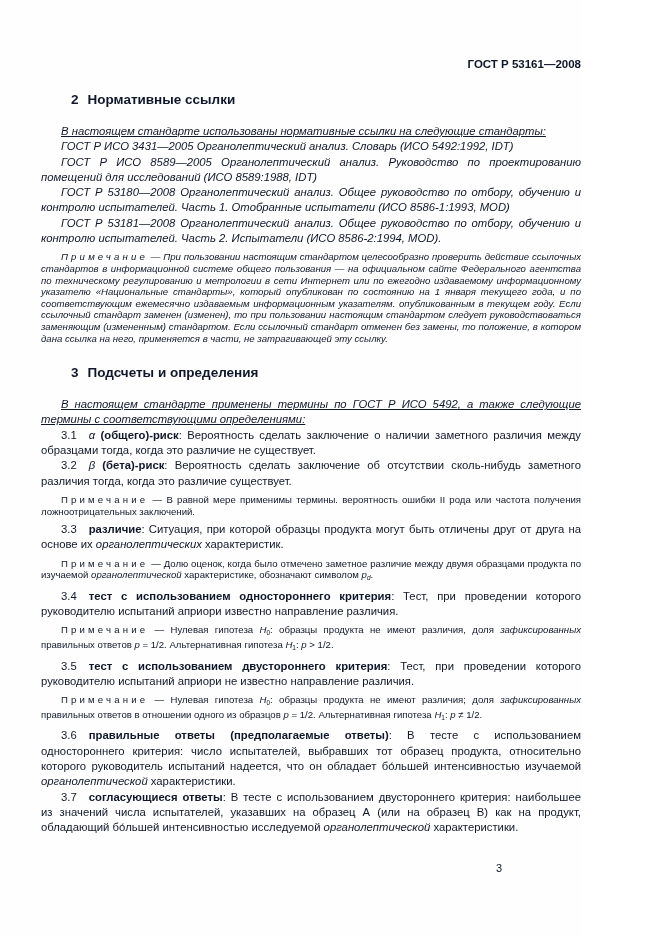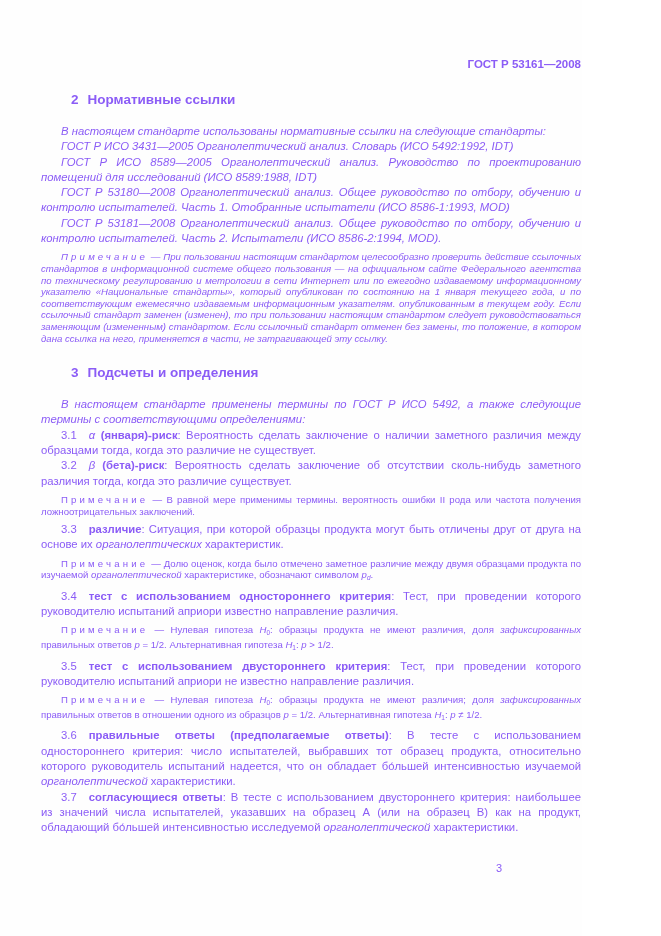--- a/index.html
+++ b/index.html
@@ -1,21 +1,21 @@
 <!DOCTYPE html>
 <html lang="ru"><head>
 <meta charset="utf-8">
 <style>
   html,body{margin:0;padding:0;background:#ffffff;}
   .page{
     position:relative;
     width:582px;height:936px;
     background:#fefefe;
     font-family:"Liberation Sans",sans-serif;
-    color:#8b5cf6;
+    color:#0f172a;
     overflow:hidden;
   }
   .content{
     position:absolute;
     left:41px;top:0;
     width:540px;
   }
   .doc-header{
     margin-top:57px;
     text-align:right;
@@ -31,21 +31,21 @@
     padding-left:30px;
   }
   h2 .hnum{margin-right:9px;}
   p{margin:0;}
   .body{
     font-size:11.3px;
     line-height:15.3px;
     text-align:justify;
     text-indent:20px;
   }
-  .intro{margin-top:16px;}
+  .intro{margin-top:16px;text-decoration:underline;}
   .note{
     font-size:9.6px;
     line-height:11.6px;
     text-align:justify;
     text-indent:20px;
     margin:5px 0;
   }
   .i{font-style:italic;}
   .b{font-weight:bold;}
   .sub{font-size:0.68em;vertical-align:-2px;}
@@ -72,21 +72,21 @@
     <p class="body i">ГОСТ Р ИСО 8589—2005 Органолептический анализ. Руководство по проектированию помещений для исследований (ИСО 8589:1988, IDT)</p>
     <p class="body i">ГОСТ Р 53180—2008 Органолептический анализ. Общее руководство по отбору, обучению и контролю испытателей. Часть 1. Отобранные испытатели (ИСО 8586-1:1993, MOD)</p>
     <p class="body i">ГОСТ Р 53181—2008 Органолептический анализ. Общее руководство по отбору, обучению и контролю испытателей. Часть 2. Испытатели (ИСО 8586-2:1994, MOD).</p>
 
     <p class="note i"><span class="sp">Примечание</span><span> — При пользовании настоящим стандартом целесообразно проверить действие ссылочных стандартов в информационной системе общего пользования — на официальном сайте Федерального агентства по техническому регулированию и метрологии в сети Интернет или по ежегодно издаваемому информационному указателю «Национальные стандарты», который опубликован по состоянию на 1 января текущего года, и по соответствующим ежемесячно издаваемым информационным указателям. опубликованным в текущем году. Если ссылочный стандарт заменен (изменен), то при пользовании настоящим стандартом следует руководствоваться заменяющим (измененным) стандартом. Если ссылочный стандарт отменен без замены, то положение, в котором дана ссылка на него, применяется в части, не затрагивающей эту ссылку.</span></p>
 
     <h2><span class="hnum">3</span><span>Подсчеты и определения</span></h2>
 
     <p class="body i intro">В настоящем стандарте применены термины по ГОСТ Р ИСО 5492, а также следующие термины с соответствующими определениями:</p>
 
-    <p class="body"><span class="n">3.1</span><span class="i">α </span><span class="b">(января)-риск</span><span>: Вероятность сделать заключение о наличии заметного различия между образцами тогда, когда это различие не существует.</span></p>
+    <p class="body"><span class="n">3.1</span><span class="i">α </span><span class="b">(общего)-риск</span><span>: Вероятность сделать заключение о наличии заметного различия между образцами тогда, когда это различие не существует.</span></p>
     <p class="body"><span class="n">3.2</span><span class="i">β </span><span class="b">(бета)-риск</span><span>: Вероятность сделать заключение об отсутствии сколь-нибудь заметного различия тогда, когда это различие существует.</span></p>
     <p class="note"><span class="sp">Примечание</span><span> — В равной мере применимы термины. вероятность ошибки II рода или частота получения ложноотрицательных заключений.</span></p>
     <p class="body"><span class="n">3.3</span><span class="b">различие</span><span>: Ситуация, при которой образцы продукта могут быть отличены друг от друга на основе их </span><span class="i">органолептических</span><span> характеристик.</span></p>
     <p class="note"><span class="sp">Примечание</span><span> — Долю оценок, когда было отмечено заметное различие между двумя образцами продукта по изучаемой </span><span class="i">органолептической</span><span> характеристике, обозначают символом </span><span class="i">p</span><span class="i sub">d</span><span>.</span></p>
     <p class="body"><span class="n">3.4</span><span class="b">тест с использованием одностороннего критерия</span><span>: Тест, при проведении которого руководителю испытаний априори известно направление различия.</span></p>
     <p class="note"><span class="sp">Примечание</span><span> — Нулевая гипотеза </span><span class="i">H</span><span class="sub">0</span><span>: образцы продукта не имеют различия, доля </span><span class="i">зафиксированных</span><span> правильных ответов </span><span class="i">p</span><span> = 1/2. Альтернативная гипотеза </span><span class="i">H</span><span class="sub">1</span><span>: </span><span class="i">p</span><span> &gt; 1/2.</span></p>
     <p class="body"><span class="n">3.5</span><span class="b">тест с использованием двустороннего критерия</span><span>: Тест, при проведении которого руководителю испытаний априори не известно направление различия.</span></p>
     <p class="note"><span class="sp">Примечание</span><span> — Нулевая гипотеза </span><span class="i">H</span><span class="sub">0</span><span>: образцы продукта не имеют различия; доля </span><span class="i">зафиксированных</span><span> правильных ответов в отношении одного из образцов </span><span class="i">p</span><span> = 1/2. Альтернативная гипотеза </span><span class="i">H</span><span class="sub">1</span><span>: </span><span class="i">p</span><span> ≠ 1/2.</span></p>
     <p class="body"><span class="n">3.6</span><span class="b">правильные ответы (предполагаемые ответы)</span><span>: В тесте с использованием одностороннего критерия: число испытателей, выбравших тот образец продукта, относительно которого руководитель испытаний надеется, что он обладает бо́льшей интенсивностью изучаемой </span><span class="i">органолептической</span><span> характеристики.</span></p>
     <p class="body"><span class="n">3.7</span><span class="b">согласующиеся ответы</span><span>: В тесте с использованием двустороннего критерия: наибольшее из значений числа испытателей, указавших на образец А (или на образец В) как на продукт, обладающий бо́льшей интенсивностью исследуемой </span><span class="i">органолептической</span><span> характеристики.</span></p>

